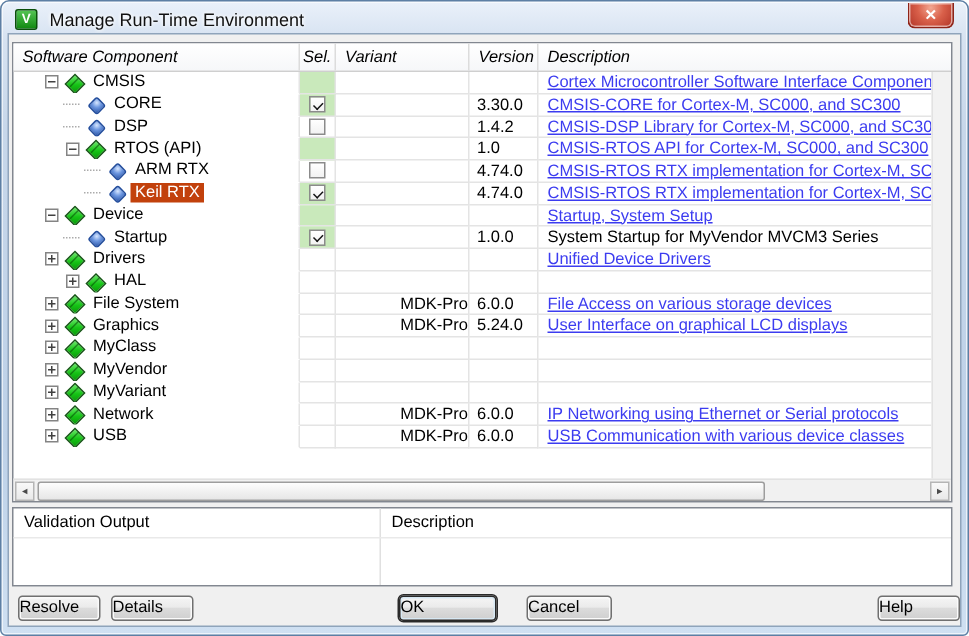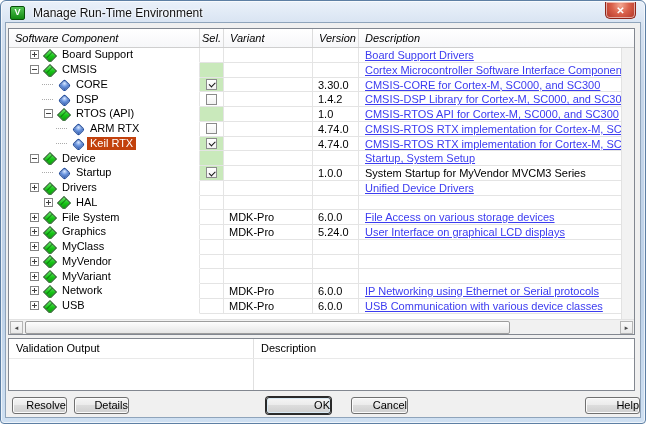--- a/index.html
+++ b/index.html
@@ -37,21 +37,21 @@
   .th.c-var{width:89px;}
   .th.c-ver{width:46px;}
   .th.c-desc{flex:1;border-right:none;}
 
   .tbody{position:absolute;left:0;top:19px;right:13px;bottom:15px;overflow:hidden;}
   .trow{display:flex;height:14.75px;font-size:11px;color:#000;}
   .cell{border-right:1px solid #e4e4e4;border-bottom:1px solid #e4e4e4;height:100%;overflow:hidden;white-space:nowrap;}
   .cell.tree{width:191px;border-bottom-color:transparent;display:flex;align-items:center;}
   .cell.sel{width:24px;display:flex;align-items:center;justify-content:center;}
   .cell.sel.green{background:#c9e9bb;}
-  .cell.variant{width:89px;padding:1px 0 0 5px;}
+  .cell.variant{width:89px;padding:1px 0 0 5px;text-align:right;}
   .cell.version{width:46px;padding:1px 0 0 5px;}
   .cell.desc{flex:1;padding:1px 0 0 6px;border-right:none;}
 
   .indent{flex:none;height:1px;}
   .expander{position:relative;flex:none;width:9px;height:9px;border:1px solid #848484;background:#fff;margin-right:4px;}
   .expander:not(.connector)::before{content:'';position:absolute;left:1px;right:1px;top:3px;height:1px;background:#414141;}
   .expander.plus::after{content:'';position:absolute;top:1px;bottom:1px;left:3px;width:1px;background:#414141;}
   .expander.connector{border:none;background:transparent;}
   .expander.connector::before{content:'';position:absolute;left:-2px;right:0;top:4px;border-top:1px dotted #ababab;}
 
@@ -85,21 +85,21 @@
   
   .validation{position:absolute;left:2px;top:315px;width:627px;height:53px;background:#fff;border:1px solid #828790;font-size:11px;}
   .vhead{position:absolute;top:3px;white-space:nowrap;}
   .vhead.out{left:7px;}
   .vhead.desc{left:252px;}
   .vdivider{position:absolute;left:244px;top:0;bottom:0;width:1px;background:#e0e0e0;}
   .vline{position:absolute;left:0;right:0;top:19px;height:1px;background:#e9e9e9;}
 
   
   .btn{position:absolute;top:374px;height:17px;border:1px solid #707070;border-radius:3px;font-size:11px;
-    background:linear-gradient(#f5f5f5,#ebebeb 45%,#dcdcdc 50%,#cfcfcf);text-align:right;line-height:15px;
+    background:linear-gradient(#f5f5f5,#ebebeb 45%,#dcdcdc 50%,#cfcfcf);text-align:left;line-height:15px;
     box-shadow:inset 0 0 0 1px #fbfbfb;cursor:pointer;color:#000;}
   .btn.default{border:1px solid #2a2a2a;box-shadow:inset 0 0 0 1px #d7e8f3,0 0 0 1px #2a2a2a;}
   .btn-resolve{left:6px;width:55px;}
   .btn-details{left:68px;width:55px;}
   .btn-ok{left:260px;width:65px;}
   .btn-cancel{left:345px;width:57px;}
   .btn-help{left:579px;width:55px;}
 </style>
 </head>
 <body>
@@ -122,36 +122,20 @@
         <div class="th c-sel">Sel.</div>
         <div class="th c-var">Variant</div>
         <div class="th c-ver">Version</div>
         <div class="th c-desc">Description</div>
       </div>
 
       <div class="tbody">
           <div class="trow">
     <div class="cell tree">
       <span class="indent" style="width: 21px;"></span>
-      <span class="expander plus"></span>
-      <span class="cicon group"></span>
-      <span class="clabel">Board Support</span>
-    </div>
-    <div class="cell sel">
-      
-    </div>
-    <div class="cell variant"></div>
-    <div class="cell version"></div>
-    <div class="cell desc">
-      <span class="desclink">Board Support Drivers</span>
-    </div>
-  </div>
-          <div class="trow">
-    <div class="cell tree">
-      <span class="indent" style="width: 21px;"></span>
       <span class="expander minus"></span>
       <span class="cicon group"></span>
       <span class="clabel">CMSIS</span>
     </div>
     <div class="cell sel green">
       
     </div>
     <div class="cell variant"></div>
     <div class="cell version"></div>
     <div class="cell desc">

